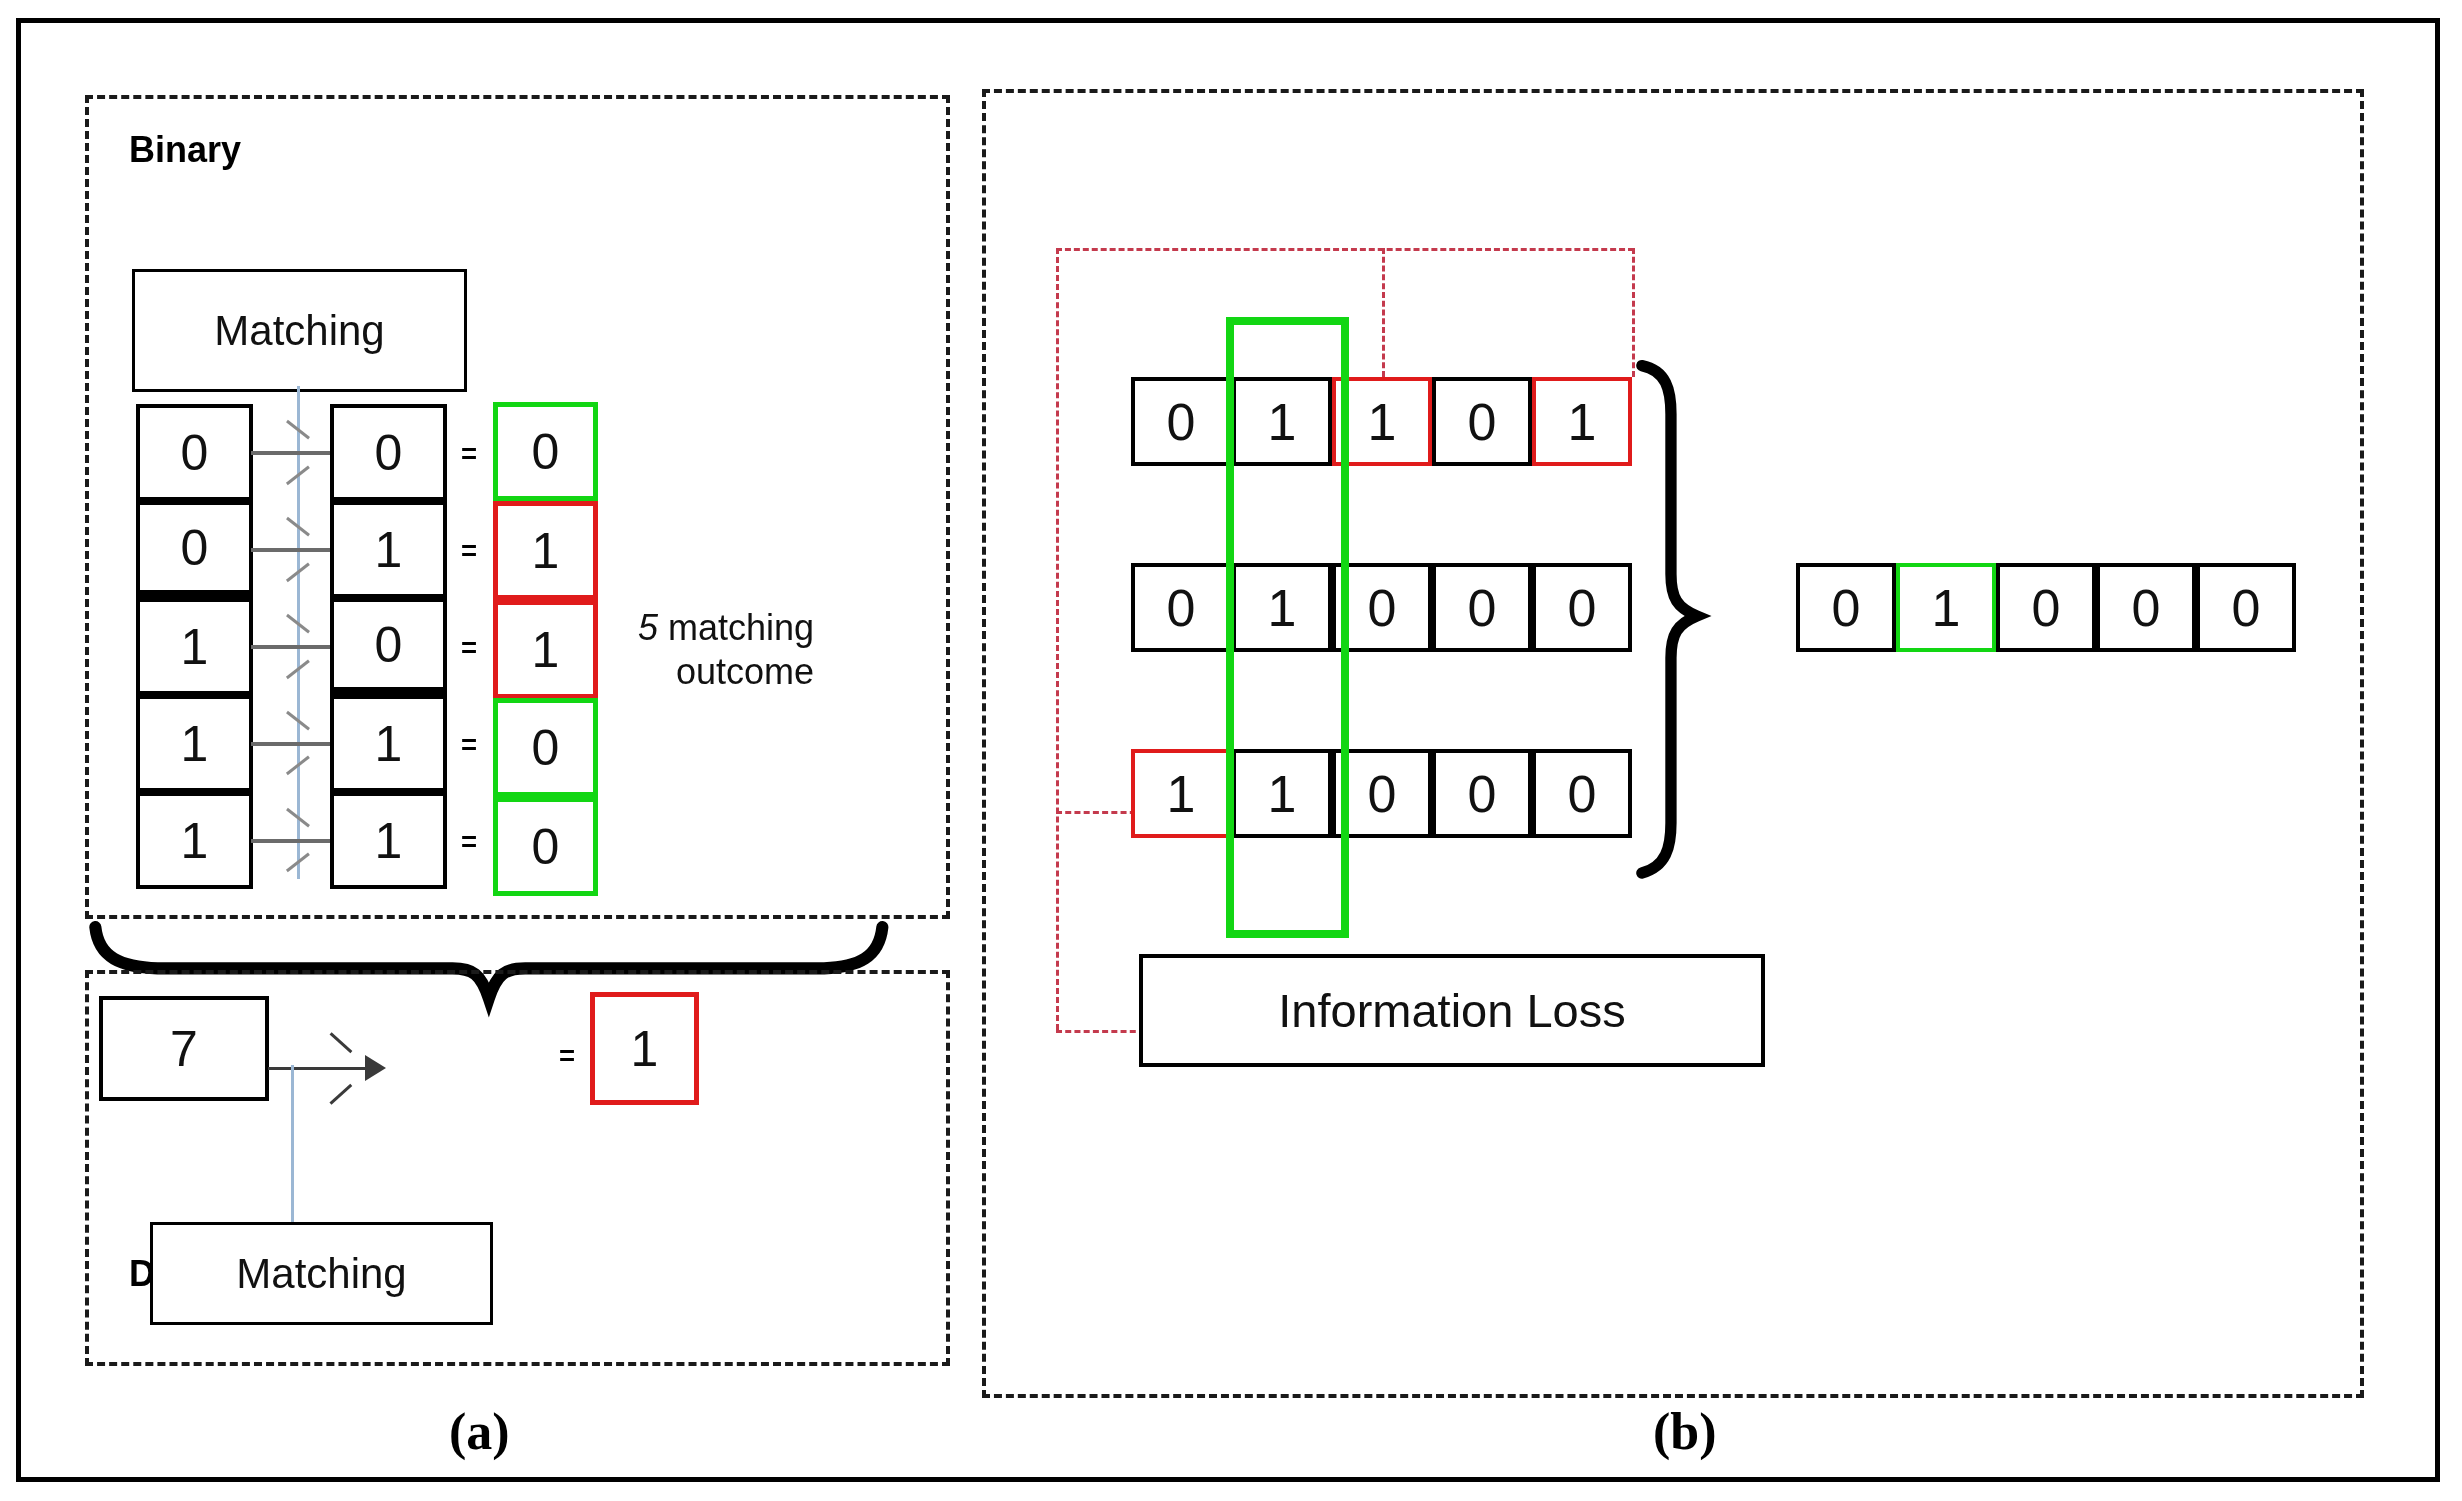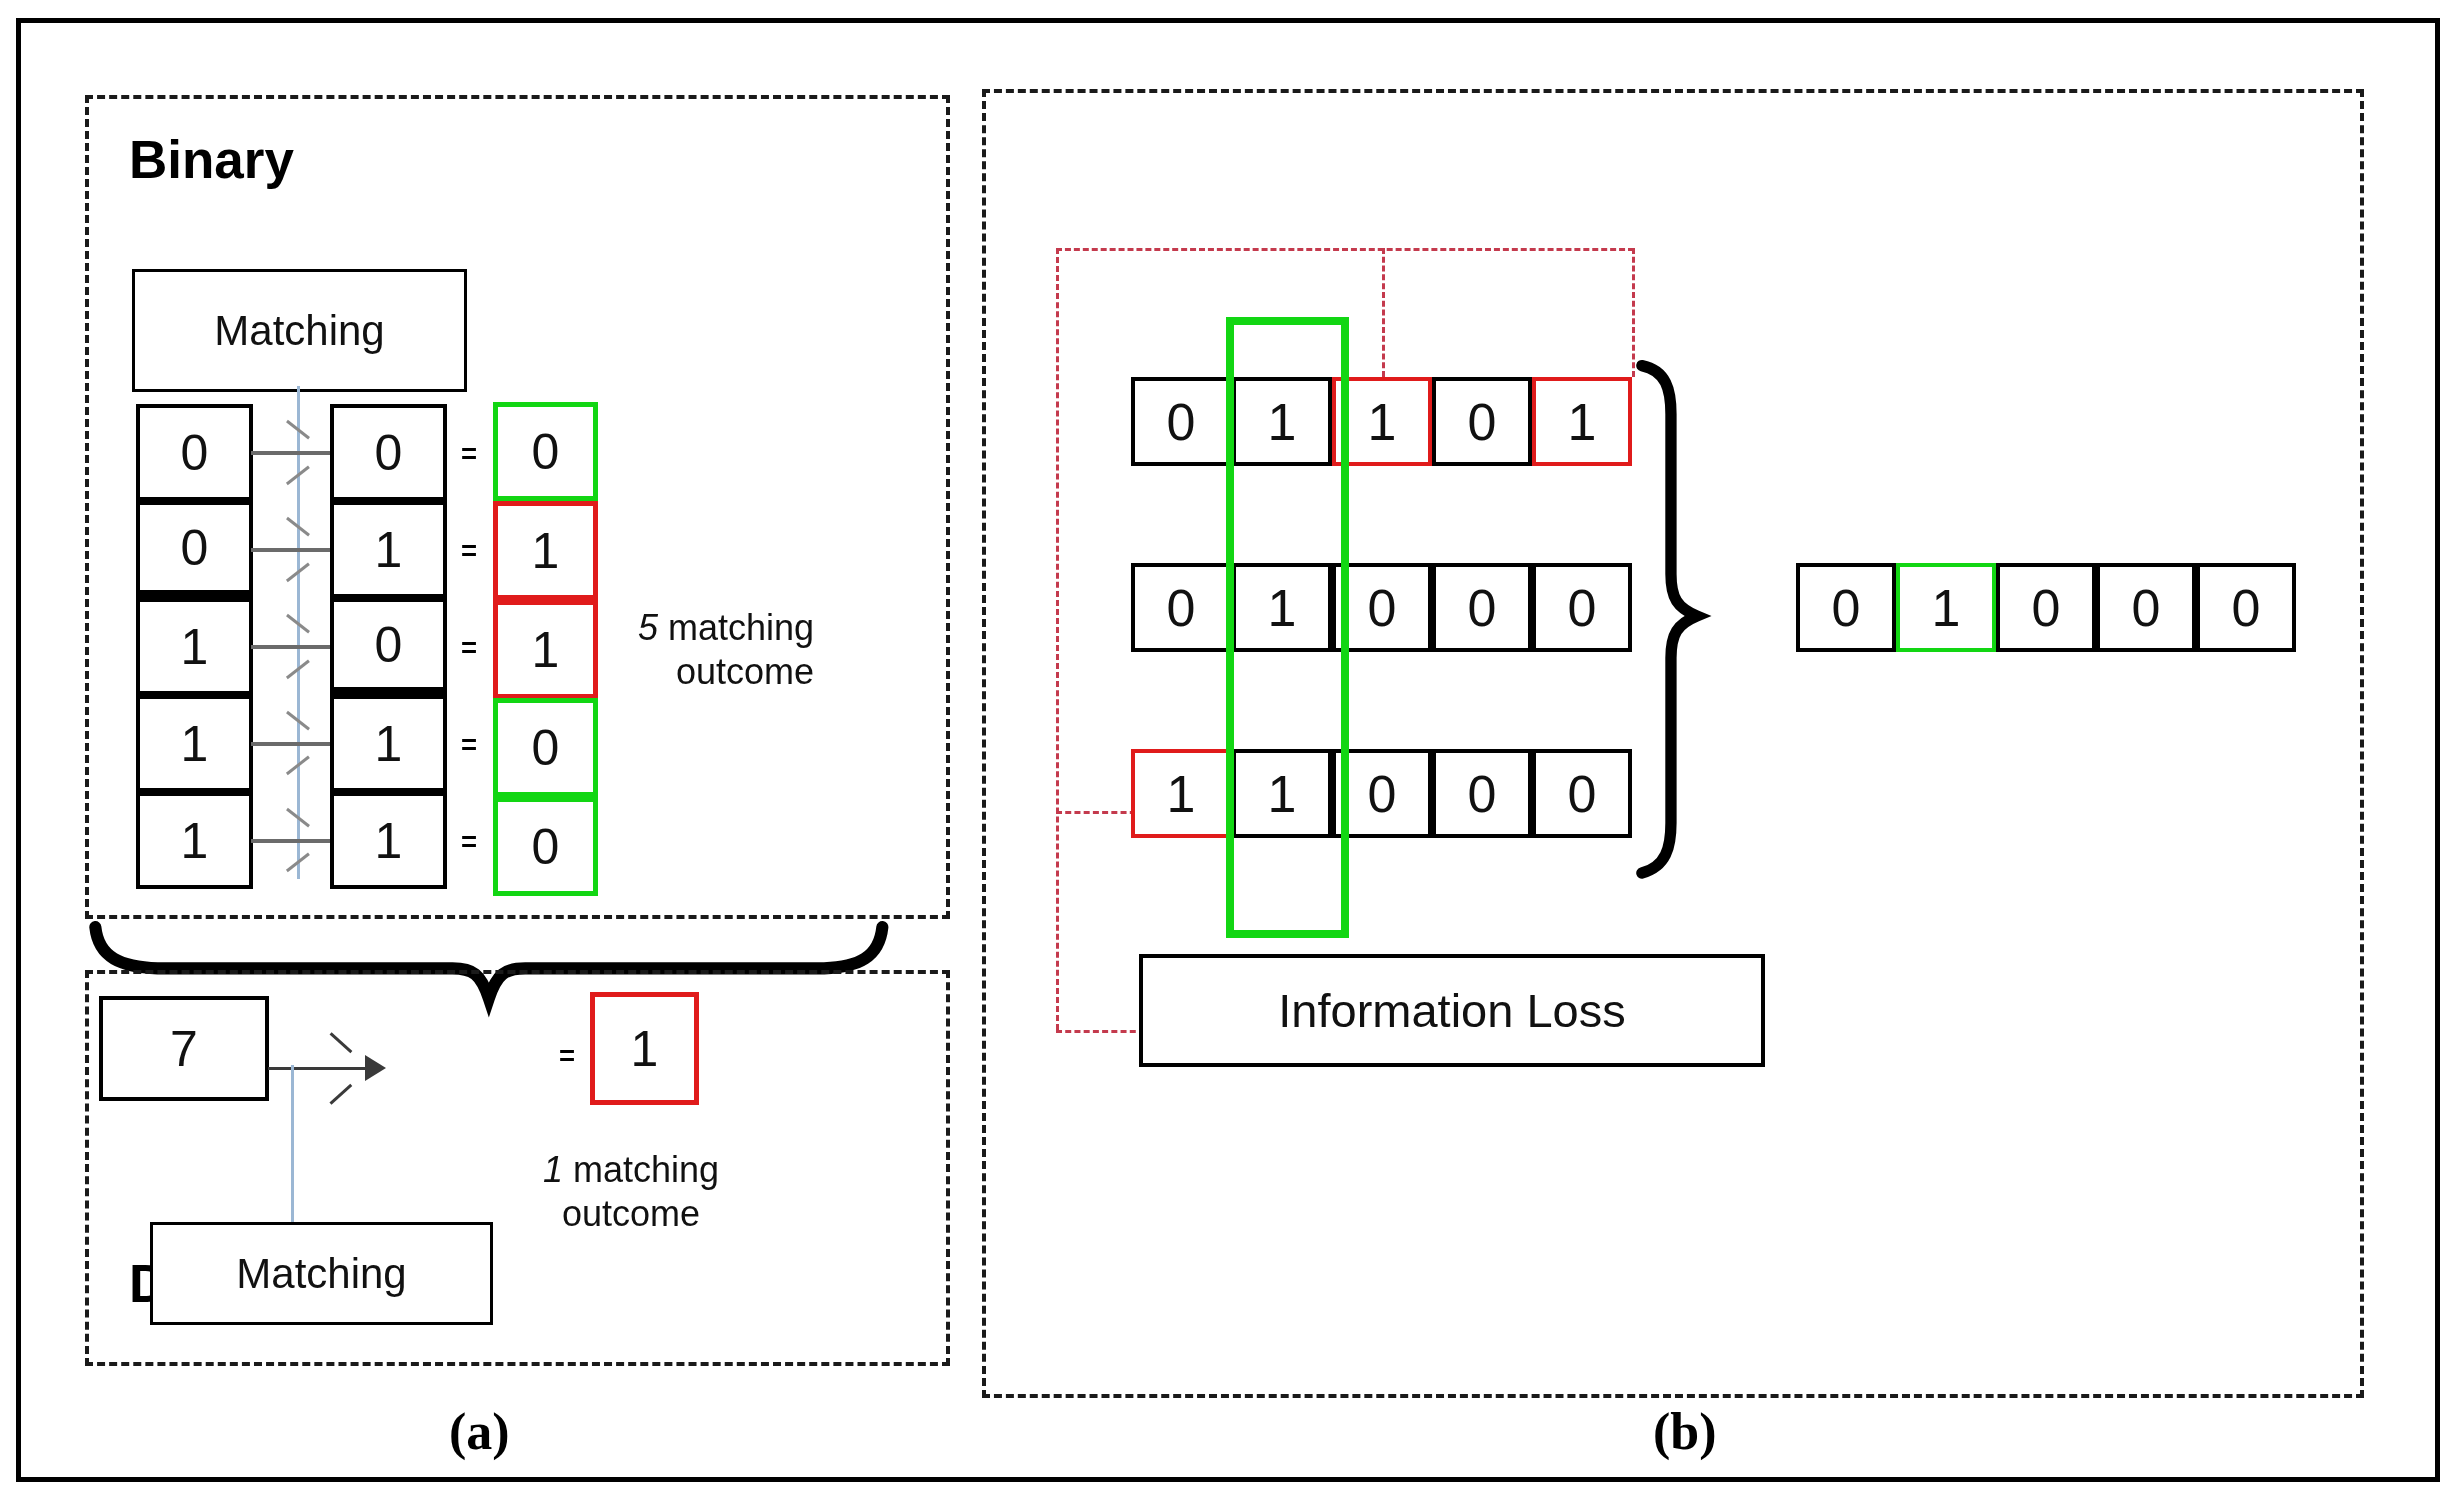--- a/index.html
+++ b/index.html
@@ -27,21 +27,21 @@
     box-sizing:border-box;
   }
   #panel-a-binary{left:85px;top:95px;width:865px;height:824px;}
   #panel-a-decimal{left:85px;top:970px;width:865px;height:396px;}
   #panel-b{left:982px;top:89px;width:1382px;height:1309px;}
 
   
   .panel-heading{
     position:absolute;
     font-weight:bold;
-    font-size:53px;
+    font-size:36px;
     color:#000;
     letter-spacing:0px;
     white-space:nowrap;
   }
   #binary-heading{left:129px;top:129px;}
   #decimal-heading{left:129px;top:1253px;}
 
   
   .box{
     position:absolute;
@@ -299,24 +299,20 @@
   <div class="eq-sign" style="left:559px;top:1042px;">=</div>
 
   <div class="res-cell res-red" style="left:590px;top:992px;width:109px;height:113px;">
     <span>1</span>
   </div>
 
   <div class="box matching-box" style="left:150px;top:1222px;width:343px;height:103px;">
     <span>Matching</span>
   </div>
 
-  <div class="note" style="left:543px;top:1148px;">
-    <div><em>1</em><span> matching</span></div>
-    <div style="text-align:center;"><span>outcome</span></div>
-  </div>
 
   <div class="sub-label" style="left:449px;top:1402px;">(a)</div>
 
   <div class="dashed-panel" id="panel-b"></div>
 
   <div class="rdash-h" style="left:1056px;top:248px;width:578px;"></div>
   <div class="rdash-v" style="left:1056px;top:248px;height:782px;"></div>
   <div class="rdash-v" style="left:1382px;top:248px;height:129px;"></div>
   <div class="rdash-v" style="left:1632px;top:248px;height:129px;"></div>
   <div class="rdash-h" style="left:1056px;top:811px;width:89px;"></div>

